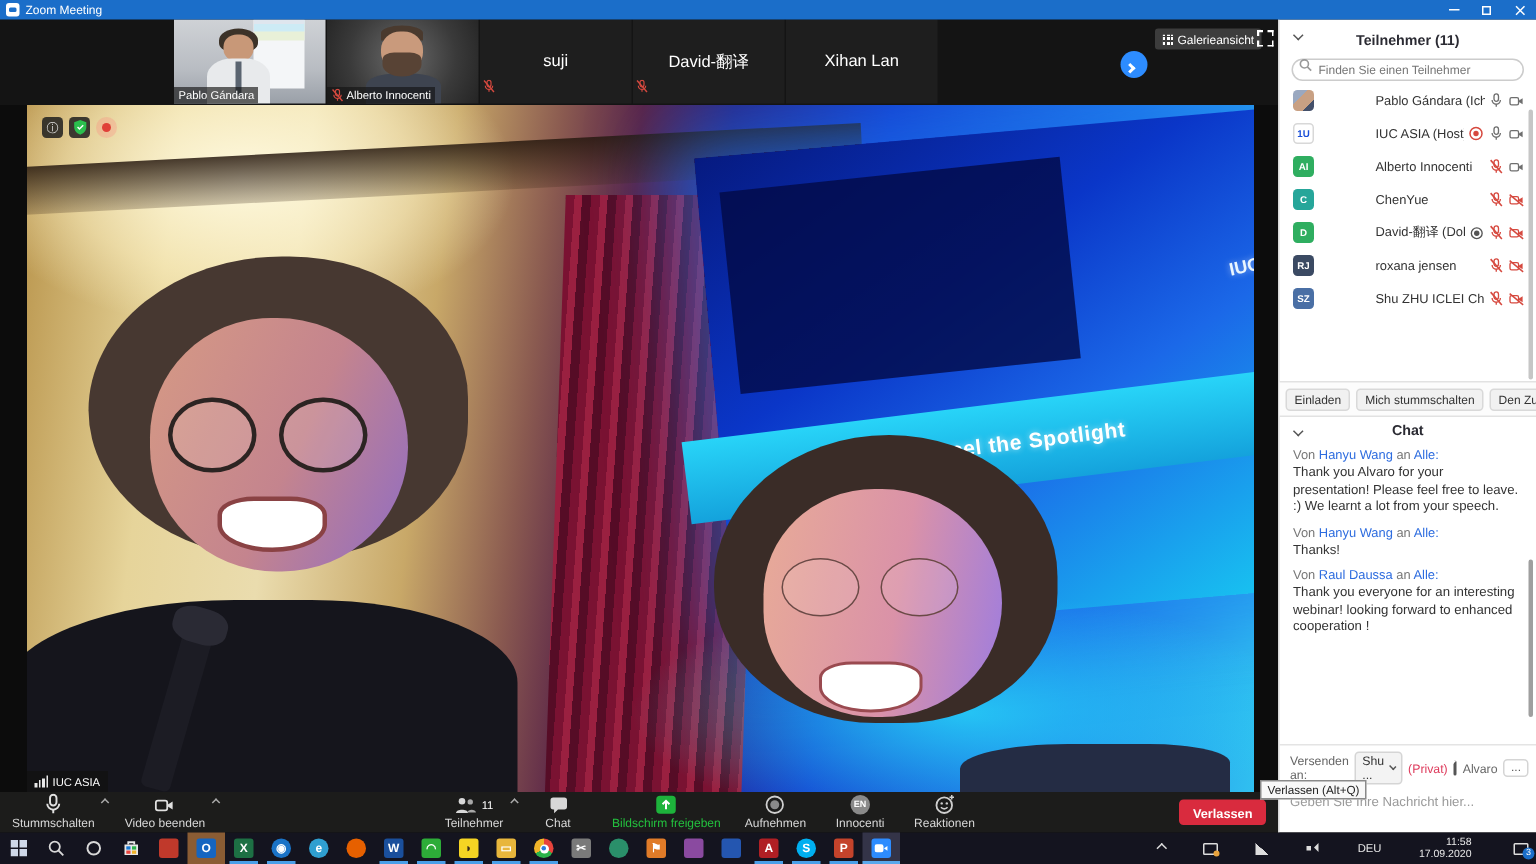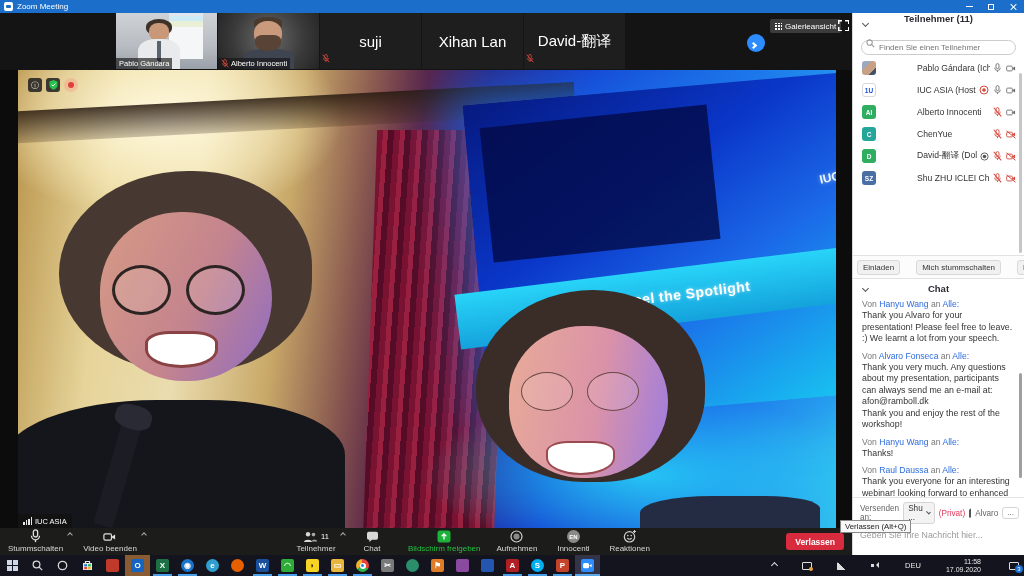--- a/index.html
+++ b/index.html
@@ -20,21 +20,21 @@
   .ic-max { width:6px; height:6px; border:1px solid #fff; }
   .ic-close { position:relative; width:7px; height:7px; }
   .ic-close:before,.ic-close:after { content:""; position:absolute; left:3px; top:0; width:1px; height:8px; background:#fff; }
   .ic-close:before { transform:rotate(45deg);} .ic-close:after{ transform:rotate(-45deg);}
 
   
   #thumbstrip { position:absolute; left:0; top:13px; width:1024px; height:57px; background:#141414; z-index:20; }
   #tiles { position:absolute; left:116px; top:0; height:57px; display:flex; gap:1px; }
   .tile { position:relative; width:101px; height:56px; background:#1e1e1e; overflow:hidden; }
   .tile .cname { position:absolute; left:0; right:0; top:50%; transform:translateY(-50%);
-    text-align:center; color:#fff; font-size:15px; }
+    text-align:center; color:#fff; font-size:11px; }
   .tile .oname { position:absolute; left:0; bottom:0; background:rgba(20,20,20,.65); color:#fff;
     font-size:7.5px; padding:1px 3px; display:flex; align-items:center; gap:2px; max-width:98%; white-space:nowrap; }
   .tile .mic-bl { position:absolute; left:2px; bottom:2px; }
   .tile .mic-br { position:absolute; right:2px; bottom:2px; }
   
   .art-pablo { background:linear-gradient(180deg,#cfd2d6 0%,#b8bcc2 60%,#9aa0a8 100%); }
   .art-pablo .banner { position:absolute; right:14px; top:0; width:34px; height:46px; background:#f4f6f8;
     box-shadow:inset 0 3px 0 #dfe6ee, inset 0 8px 0 #cdebf5, inset 0 14px 0 #e8f0d8; }
   .art-pablo .hair { position:absolute; left:30px; top:6px; width:26px; height:16px; background:#3c3228; border-radius:50% 50% 40% 40%; }
   .art-pablo .face { position:absolute; left:33px; top:10px; width:20px; height:18px; background:#c89878; border-radius:45%; }
@@ -138,37 +138,37 @@
   .tb-chev { position:absolute; right:-9px; top:5px; width:4px; height:4px; border-left:1.2px solid #aaa; border-bottom:1.2px solid #aaa;
     transform:rotate(135deg); }
   .en-circ { width:13px; height:13px; border-radius:50%; background:#8a8a8a; color:#fff; font-size:6px; font-weight:bold;
     display:flex; align-items:center; justify-content:center; }
   #leave-btn { position:absolute; right:8px; top:5px; height:17px; padding:0 9px; background:#d92b3e; color:#fff;
     font-size:8.5px; font-weight:bold; border:none; border-radius:3px; cursor:pointer; font-family:inherit; }
 
   
   #panel { position:absolute; left:852px; top:13px; width:172px; height:542px; background:#fff; z-index:24;
     border-left:1px solid #d8d8d8; color:#2b2b33; }
-  .p-head { position:relative; height:20px; display:flex; align-items:flex-start; justify-content:center; }
+  .p-head { position:relative; height:20px; display:flex; align-items:flex-end; justify-content:center; }
   .p-head .t { font-size:9.5px; font-weight:bold; }
   .chev-d { position:absolute; left:10px; top:8px; width:5px; height:5px; border-left:1.2px solid #555; border-bottom:1.2px solid #555;
     transform:rotate(-45deg); cursor:pointer; }
   #search-wrap { position:relative; margin:3px 8px 2px; }
   #search-input { width:100%; height:15px; border:1px solid #ccc; border-radius:8px; font-size:8px; color:#444;
     padding:0 4px 0 17px; outline:none; font-family:inherit; background:#fff; }
   #search-wrap svg { position:absolute; left:5px; top:3px; }
   #plist { position:relative; height:198px; overflow:hidden; }
   .prow { display:flex; align-items:center; height:22px; padding:0 8px 0 9px; cursor:pointer; }
   .pav { width:14px; height:14px; border-radius:3px; margin-right:6px; color:#fff; font-size:6.5px; font-weight:bold;
     display:flex; align-items:center; justify-content:center; flex:none; }
   .pname { font-size:8.6px; color:#333; white-space:nowrap; overflow:hidden; flex:1;padding-left:35px; }
   .picons { display:flex; align-items:center; gap:4px; margin-left:3px; }
   .scrollbar { position:absolute; width:3px; border-radius:2px; background:#c6c6c6; }
   #actions { height:24px; border-top:1px solid #e2e2e2; border-bottom:1px solid #e2e2e2; display:flex; align-items:center;
-    gap:16px; padding:0 4px; overflow:hidden; background:#fcfcfc; }
+    gap:4px; padding:0 4px; overflow:hidden; background:#fcfcfc; }
   .chip { flex:none; background:#f1f1f1; border:1px solid #d9d9d9; border-radius:3px; font-size:8px; color:#333;
     padding:2px 5px; white-space:nowrap; cursor:pointer; font-family:inherit; }
   #chat-head { position:relative; height:18px; display:flex; align-items:center; justify-content:center; }
   #chat-head .t { font-size:9.5px; font-weight:bold; }
   #messages { position:relative; height:200px; overflow:hidden; padding:2px 9px 0; }
   .msg { margin-bottom:6px; }
   .msg .meta { font-size:8.6px; color:#777; margin-bottom:1px; }
   .msg .meta b { color:#2d6cdf; font-weight:normal; }
   .msg .body { font-size:8.8px; color:#333; line-height:11.5px; white-space:pre-line; }
   #chat-footer { border-top:1px solid #e4e4e4; padding:4px 7px 0; }
@@ -261,30 +261,30 @@
         <div class="tile">
           <span class="cname">suji</span>
           <span class="mic-bl"><svg width="8" height="8.64" viewBox="0 0 12 13">
     <rect x="4" y="0.8" width="4" height="6.6" rx="2" fill="none" stroke="#d6493f" stroke-width="1.2"></rect>
     <path d="M2.3 6.3a3.7 3.7 0 0 0 7.4 0" fill="none" stroke="#d6493f" stroke-width="1.2"></path>
     <line x1="6" y1="10.2" x2="6" y2="12.2" stroke="#d6493f" stroke-width="1.2"></line>
               <line x1="1" y1="1" x2="11" y2="12.5" stroke="#d6493f" stroke-width="1.4"></line>
             </svg></span>
         </div>
         <div class="tile">
-          <span class="cname">Xihan Lan</span>
-        </div>
-        <div class="tile">
           <span class="cname">David-翻译</span>
           <span class="mic-bl"><svg width="8" height="8.64" viewBox="0 0 12 13">
     <rect x="4" y="0.8" width="4" height="6.6" rx="2" fill="none" stroke="#d6493f" stroke-width="1.2"></rect>
     <path d="M2.3 6.3a3.7 3.7 0 0 0 7.4 0" fill="none" stroke="#d6493f" stroke-width="1.2"></path>
     <line x1="6" y1="10.2" x2="6" y2="12.2" stroke="#d6493f" stroke-width="1.2"></line>
               <line x1="1" y1="1" x2="11" y2="12.5" stroke="#d6493f" stroke-width="1.4"></line>
             </svg></span>
+        </div>
+        <div class="tile">
+          <span class="cname">Xihan Lan</span>
         </div>
       </div>
     <button id="next-arrow">
         <i></i>
       </button>
     <button id="gallery-btn">
       <span class="grid-ic"></span>
       <span>Galerieansicht</span>
     </button>
     <span id="fullscreen-btn"></span>
@@ -519,20 +519,37 @@
               <line x1="1" y1="1" x2="11" y2="12.5" stroke="#d6493f" stroke-width="1.4"></line>
             </svg>
             <svg width="9.9" height="9" viewBox="0 0 13 12">
     <rect x="0.8" y="2.8" width="7.6" height="6.4" rx="1.4" fill="none" stroke="#d6493f" stroke-width="1.2"></rect>
     <path d="M8.8 5.4 12 3.4v5.2L8.8 6.6Z" fill="#d6493f"></path>
               <line x1="0.5" y1="1" x2="12.5" y2="11" stroke="#d6493f" stroke-width="1.3"></line>
             </svg>
           </span>
         </div>
         <div class="prow">
+          <span class="pav" style="background:#3b4a63;">RJ</span>
+          <span class="pname">roxana jensen</span>
+          <span class="picons">
+            <svg width="9" height="9.72" viewBox="0 0 12 13">
+    <rect x="4" y="0.8" width="4" height="6.6" rx="2" fill="none" stroke="#d6493f" stroke-width="1.2"></rect>
+    <path d="M2.3 6.3a3.7 3.7 0 0 0 7.4 0" fill="none" stroke="#d6493f" stroke-width="1.2"></path>
+    <line x1="6" y1="10.2" x2="6" y2="12.2" stroke="#d6493f" stroke-width="1.2"></line>
+              <line x1="1" y1="1" x2="11" y2="12.5" stroke="#d6493f" stroke-width="1.4"></line>
+            </svg>
+            <svg width="9.9" height="9" viewBox="0 0 13 12">
+    <rect x="0.8" y="2.8" width="7.6" height="6.4" rx="1.4" fill="none" stroke="#d6493f" stroke-width="1.2"></rect>
+    <path d="M8.8 5.4 12 3.4v5.2L8.8 6.6Z" fill="#d6493f"></path>
+              <line x1="0.5" y1="1" x2="12.5" y2="11" stroke="#d6493f" stroke-width="1.3"></line>
+            </svg>
+          </span>
+        </div>
+        <div class="prow">
           <span class="pav" style="background:#4a6fa5;">SZ</span>
           <span class="pname">Shu ZHU ICLEI China/East Asia</span>
           <span class="picons">
             <svg width="9" height="9.72" viewBox="0 0 12 13">
     <rect x="4" y="0.8" width="4" height="6.6" rx="2" fill="none" stroke="#d6493f" stroke-width="1.2"></rect>
     <path d="M2.3 6.3a3.7 3.7 0 0 0 7.4 0" fill="none" stroke="#d6493f" stroke-width="1.2"></path>
     <line x1="6" y1="10.2" x2="6" y2="12.2" stroke="#d6493f" stroke-width="1.2"></line>
               <line x1="1" y1="1" x2="11" y2="12.5" stroke="#d6493f" stroke-width="1.4"></line>
             </svg>
             <svg width="9.9" height="9" viewBox="0 0 13 12">
@@ -550,26 +567,20 @@
         <button class="chip">Den Zuschauern gestat</button>
       </div>
     <div id="chat-head">
       <span class="chev-d" style="top:7px"></span>
       <span class="t">Chat</span>
     </div>
     <div id="messages">
         <div class="msg">
           <div class="meta">Von <b>Hanyu Wang</b> an <b>Alle:</b></div>
           <div class="body">Thank you Alvaro for your presentation! Please feel free to leave. :) We learnt a lot from your speech.</div>
-        </div>
-        <div class="msg">
-          <div class="meta">Von <b>Alvaro Fonseca</b> an <b>Alle:</b></div>
-          <div class="body">Thank you very much. Any questions about my presentation, participants can always send me an e-mail at:
-afon@ramboll.dk
-Thank you and enjoy the rest of the workshop!</div>
         </div>
         <div class="msg">
           <div class="meta">Von <b>Hanyu Wang</b> an <b>Alle:</b></div>
           <div class="body">Thanks!</div>
         </div>
         <div class="msg">
           <div class="meta">Von <b>Raul Daussa</b> an <b>Alle:</b></div>
           <div class="body">Thank you everyone for an interesting webinar! looking forward to enhanced cooperation !</div>
         </div>
       </div>

